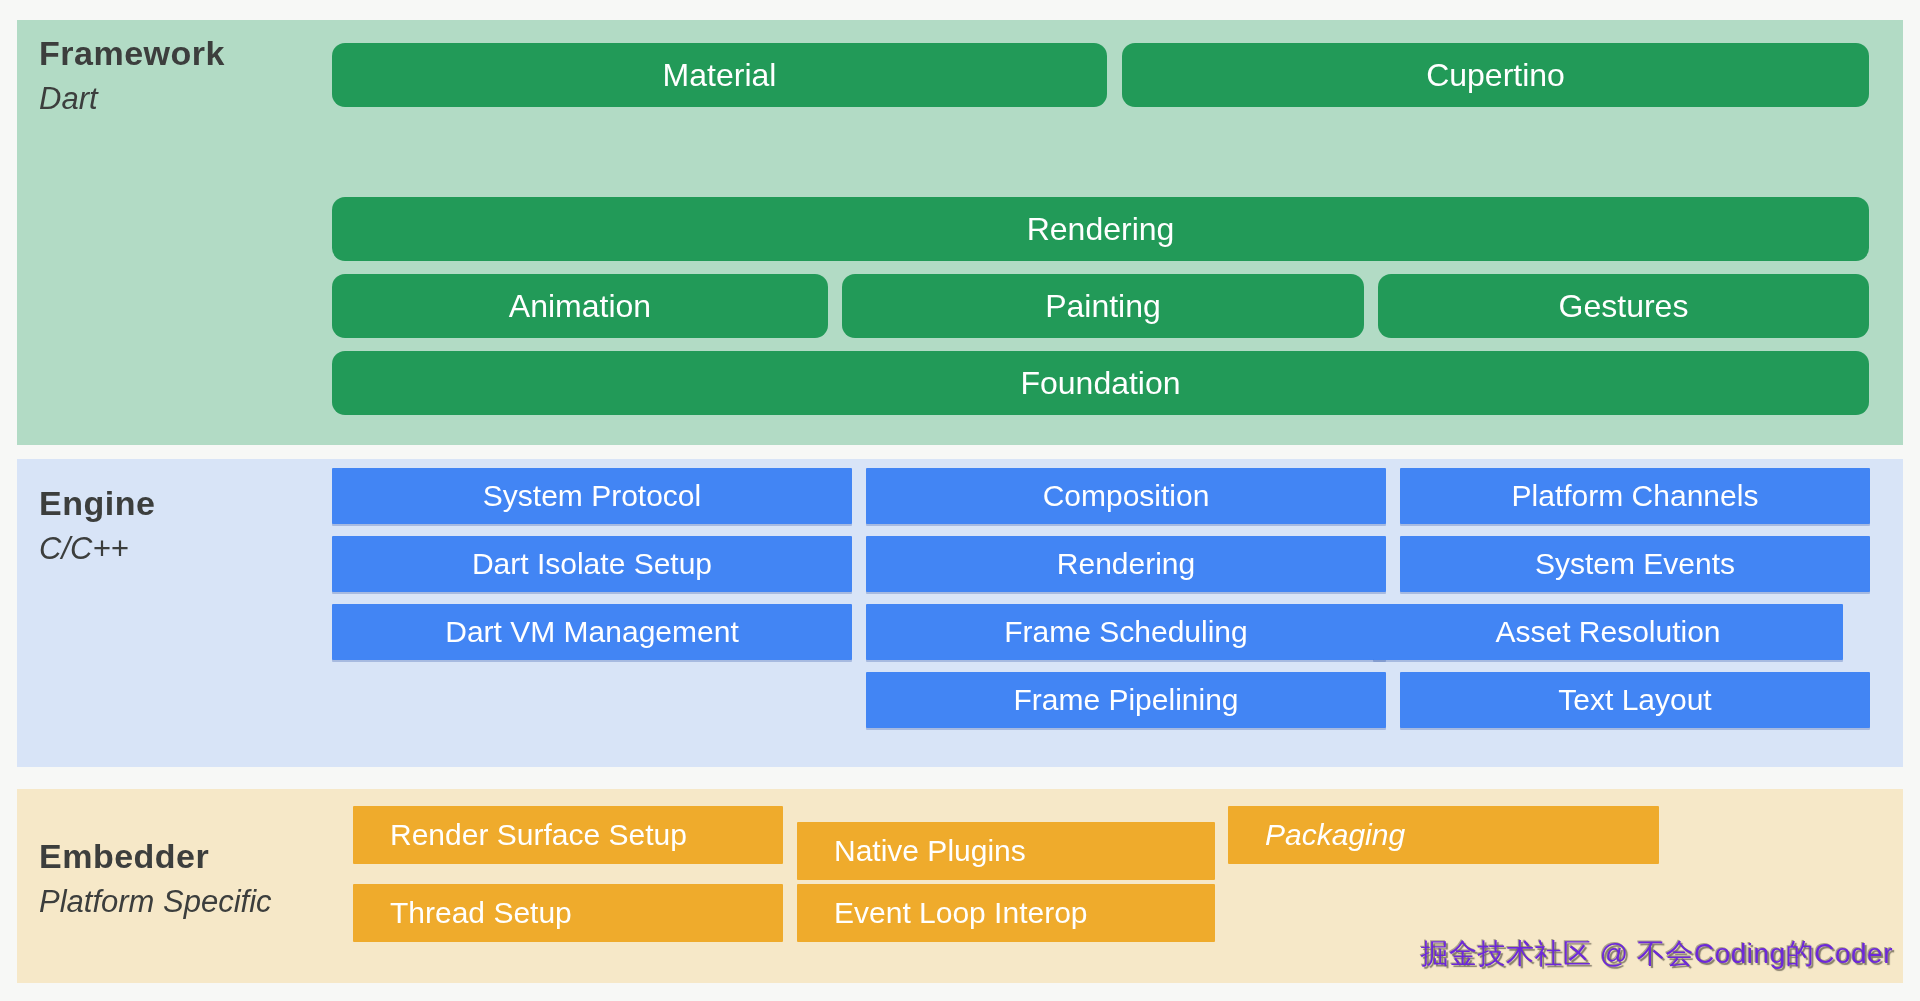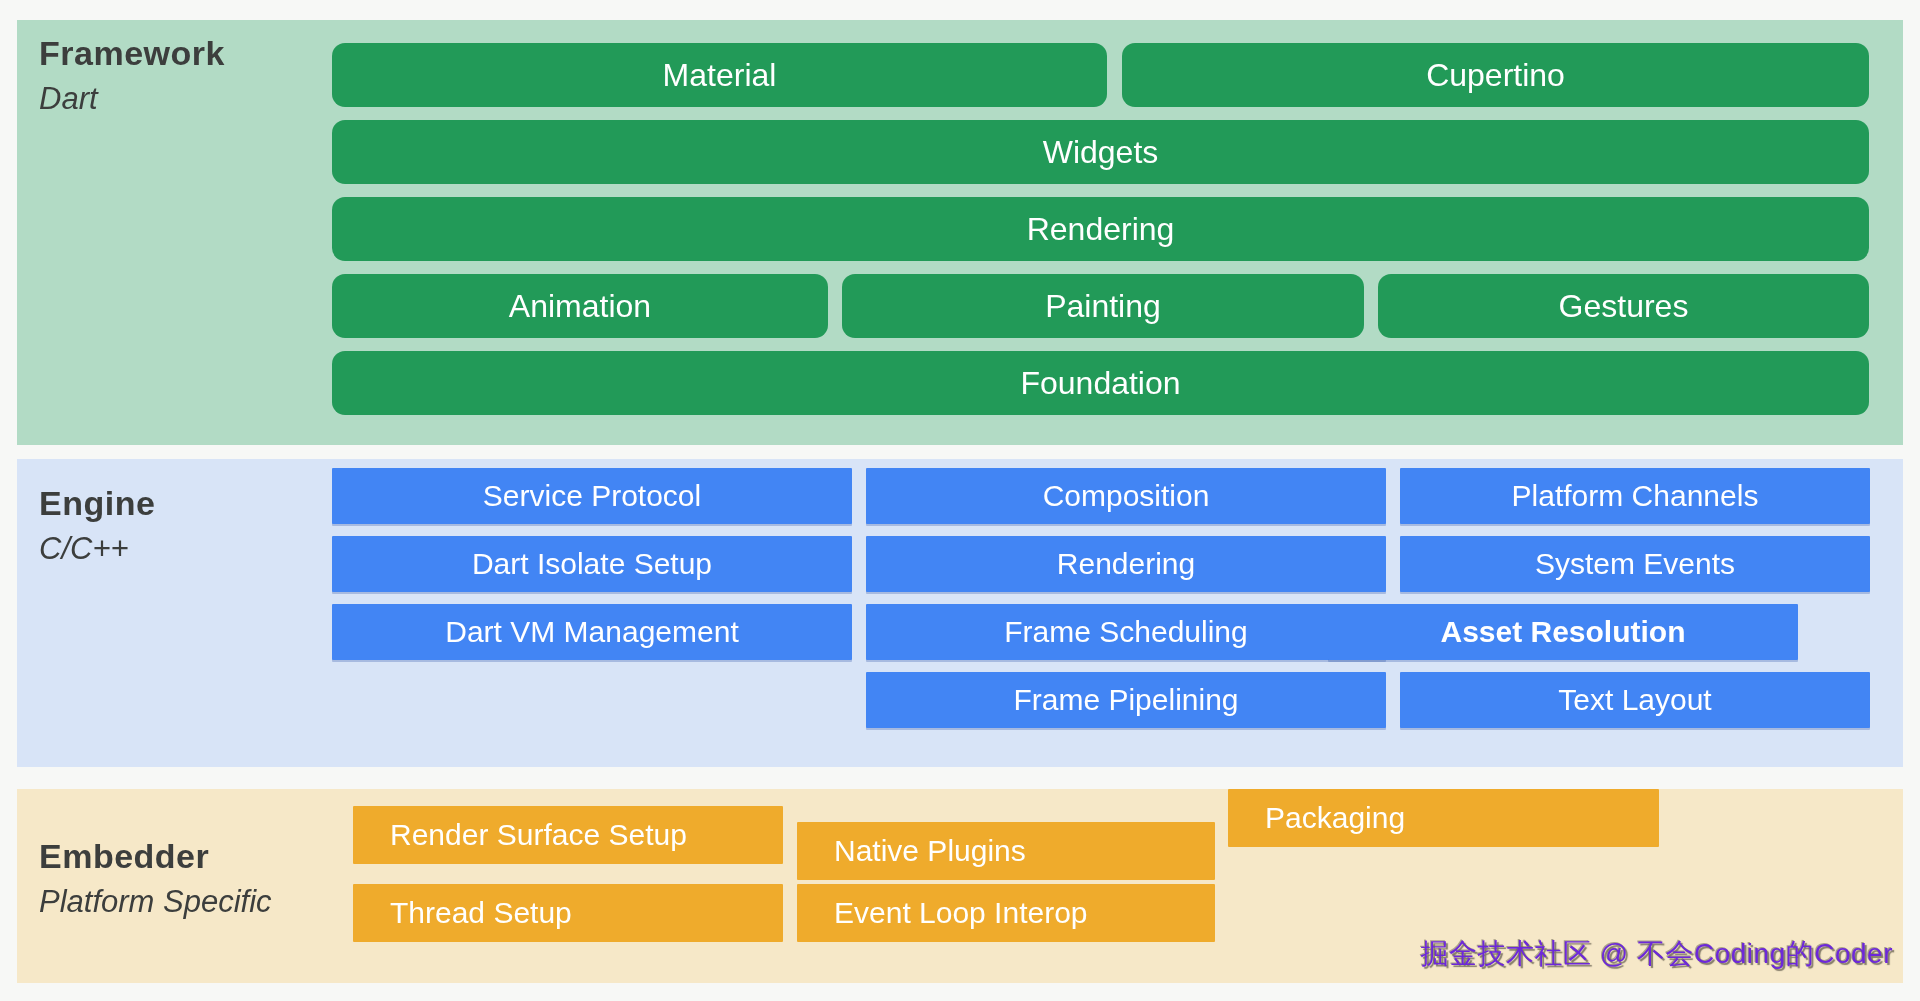--- a/index.html
+++ b/index.html
@@ -62,55 +62,54 @@
 
 <div class="stage">
 
   <div class="section section-framework">
     <div class="layer-label" style="top:14px;">
       <div class="layer-title">Framework</div>
       <div class="layer-subtitle">Dart</div>
     </div>
     <div class="tile green" style="left:315px; top:23px;  width:775px;">Material</div>
     <div class="tile green" style="left:1105px;top:23px;  width:747px;">Cupertino</div>
-    <div class="tile green" style="left:315px; top:100px; width:1537px;">Widgets</div>
     <div class="tile green" style="left:315px; top:177px; width:1537px;">Rendering</div>
     <div class="tile green" style="left:315px; top:254px; width:496px;">Animation</div>
     <div class="tile green" style="left:825px; top:254px; width:522px;">Painting</div>
     <div class="tile green" style="left:1361px;top:254px; width:491px;">Gestures</div>
     <div class="tile green" style="left:315px; top:331px; width:1537px;">Foundation</div>
   </div>
 
   <div class="section section-engine">
     <div class="layer-label" style="top:25px;">
       <div class="layer-title">Engine</div>
       <div class="layer-subtitle">C/C++</div>
     </div>
 
-    <div class="tile blue" style="left:315px; top:9px;   width:520px;">Service Protocol</div>
+    <div class="tile blue" style="left:315px; top:9px;   width:520px;">System Protocol</div>
     <div class="tile blue" style="left:315px; top:77px;  width:520px;">Dart Isolate Setup</div>
     <div class="tile blue" style="left:315px; top:145px; width:520px;">Dart VM Management</div>
 
     <div class="tile blue" style="left:849px; top:9px;   width:520px;">Composition</div>
     <div class="tile blue" style="left:849px; top:77px;  width:520px;">Rendering</div>
     <div class="tile blue" style="left:849px; top:145px; width:520px;">Frame Scheduling</div>
     <div class="tile blue" style="left:849px; top:213px; width:520px;">Frame Pipelining</div>
 
     <div class="tile blue" style="left:1383px;top:9px;   width:470px;">Platform Channels</div>
     <div class="tile blue" style="left:1383px;top:77px;  width:470px;">System Events</div>
-    <div class="tile blue" style="left:1311px;top:145px; width:470px;font-weight:bold;">Asset Resolution</div>
+    <div class="tile blue" style="left:1356px;top:145px; width:470px;">Asset Resolution</div>
     <div class="tile blue" style="left:1383px;top:213px; width:470px;">Text Layout</div>
   </div>
 
   <div class="section section-embedder">
     <div class="layer-label" style="top:48px;">
       <div class="layer-title">Embedder</div>
       <div class="layer-subtitle">Platform Specific</div>
     </div>
     <div class="tile orange" style="left:336px; top:17px; width:430px;">Render Surface Setup</div>
     <div class="tile orange" style="left:780px; top:17px; width:418px;margin-top:16px;">Native Plugins</div>
-    <div class="tile orange" style="left:1211px;top:0; width:431px;">Packaging</div>
+    <div class="tile orange" style="left:1211px;top:17px; width:431px;font-style:italic;">Packaging</div>
     <div class="tile orange" style="left:336px; top:95px; width:430px;">Thread Setup</div>
     <div class="tile orange" style="left:780px; top:95px; width:418px;">Event Loop Interop</div>
     <div class="watermark">掘金技术社区 @ 不会Coding的Coder</div>
   </div>
 
 </div>
 
 </body></html>

